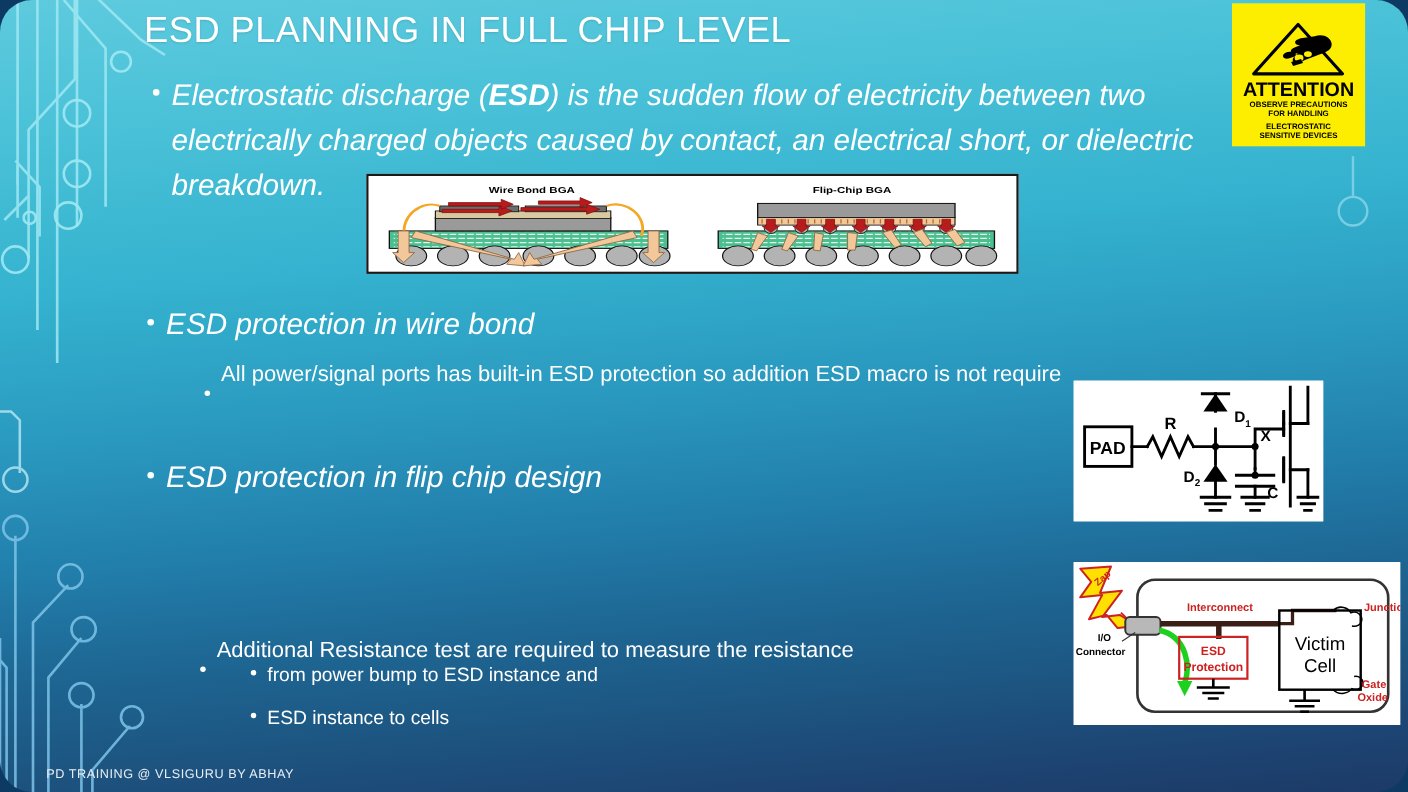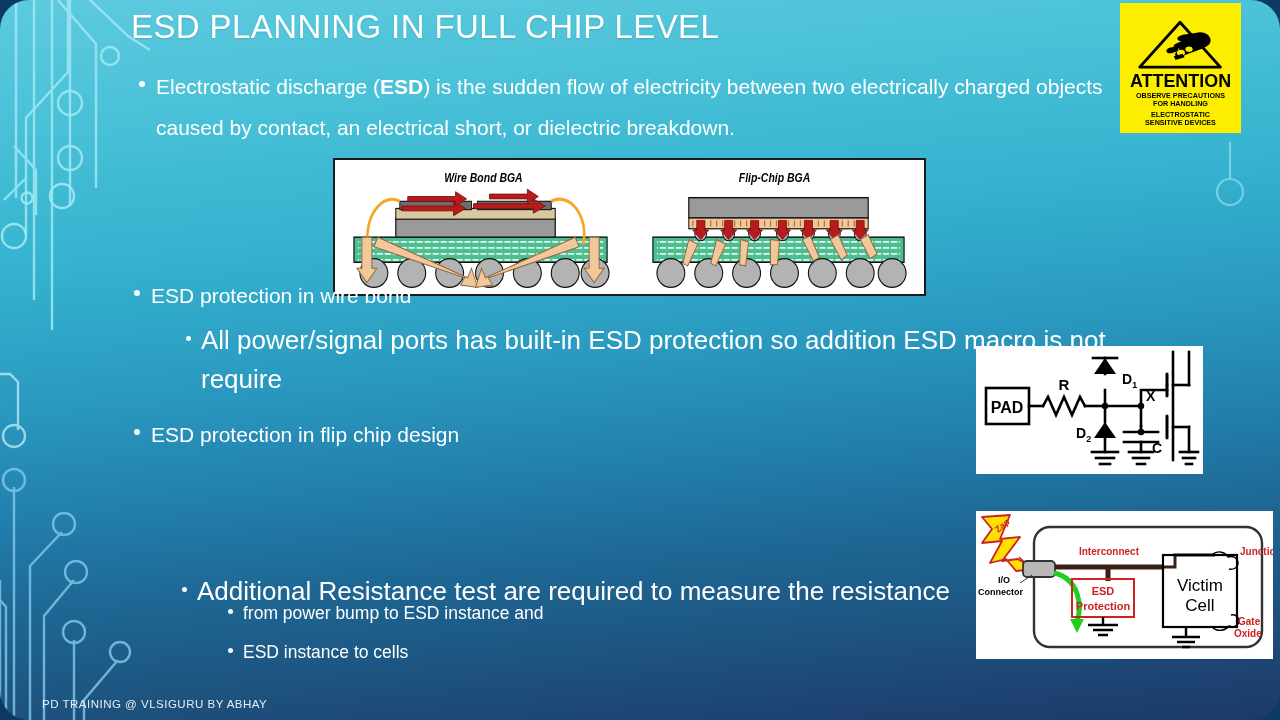--- a/index.html
+++ b/index.html
@@ -17,22 +17,22 @@
   .circuit{position:absolute;top:0;left:0;width:1280px;height:720px;pointer-events:none;}
   
   #title{
     position:absolute;left:131px;top:8px;
     font-size:33px;letter-spacing:.4px;color:#ffffff;
     font-weight:400;white-space:nowrap;
     text-shadow:0 1px 2px rgba(0,0,0,.13);
   }
   
   .b1,.b2,.b3{position:absolute;color:#fff;display:flex;align-items:flex-start;}
-  .b1{font-size:21px;line-height:41px;}
-  .b2{font-size:26px;line-height:39px;}
+  .b1{font-size:27px;line-height:41px;font-style:italic;}
+  .b2{font-size:20px;line-height:39px;align-items:flex-end;}
   .b3{font-size:17.5px;line-height:34px;}
   .dot{flex:0 0 auto;border-radius:50%;background:#fff;}
   .b1 .dot{width:6px;height:6px;margin:15px 11px 0 0;}
   .b2 .dot{width:5px;height:5px;margin:15px 10px 0 0;}
   .b3 .dot{width:5px;height:5px;margin:13px 10px 0 0;}
   .btxt{display:block;}
   .btxt b{font-weight:700;}
   #bullet-intro{left:139px;top:66px;width:1000px;}
   #bullet-wb{left:134px;top:275px;width:700px;}
   #bullet-wb-sub{left:186px;top:321px;width:920px;}
@@ -41,21 +41,21 @@
   #bullet-fc-sub2{left:182px;top:572px;width:900px;}
   #bullet-l3a{left:228px;top:596px;width:620px;}
   #bullet-l3b{left:228px;top:635px;width:620px;}
   
   #footer{
     position:absolute;left:6px;top:698px;
     font-size:11.5px;color:#e7eef5;letter-spacing:.5px;white-space:nowrap;padding-left:36px;
   }
   
   .imgbox{position:absolute;background:#fff;box-sizing:border-box;}
-  #bga-figure{left:333px;top:158px;width:593px;height:138px;border:2px solid #1a1a1a;padding:3px;font-style:italic;}
+  #bga-figure{left:333px;top:158px;width:593px;height:91px;border:2px solid #1a1a1a;padding:3px;}
   #esd-sign{left:1120px;top:3px;width:121px;height:130px;background:#fdee00;}
   #circuit-figure{left:976px;top:346px;width:227px;height:128px;}
   #victim-figure{left:976px;top:511px;width:297px;height:148px;}
   .svgfull{display:block;width:100%;height:100%;}
 </style>
 </head>
 <body>
 
 <div id="slide">
 

